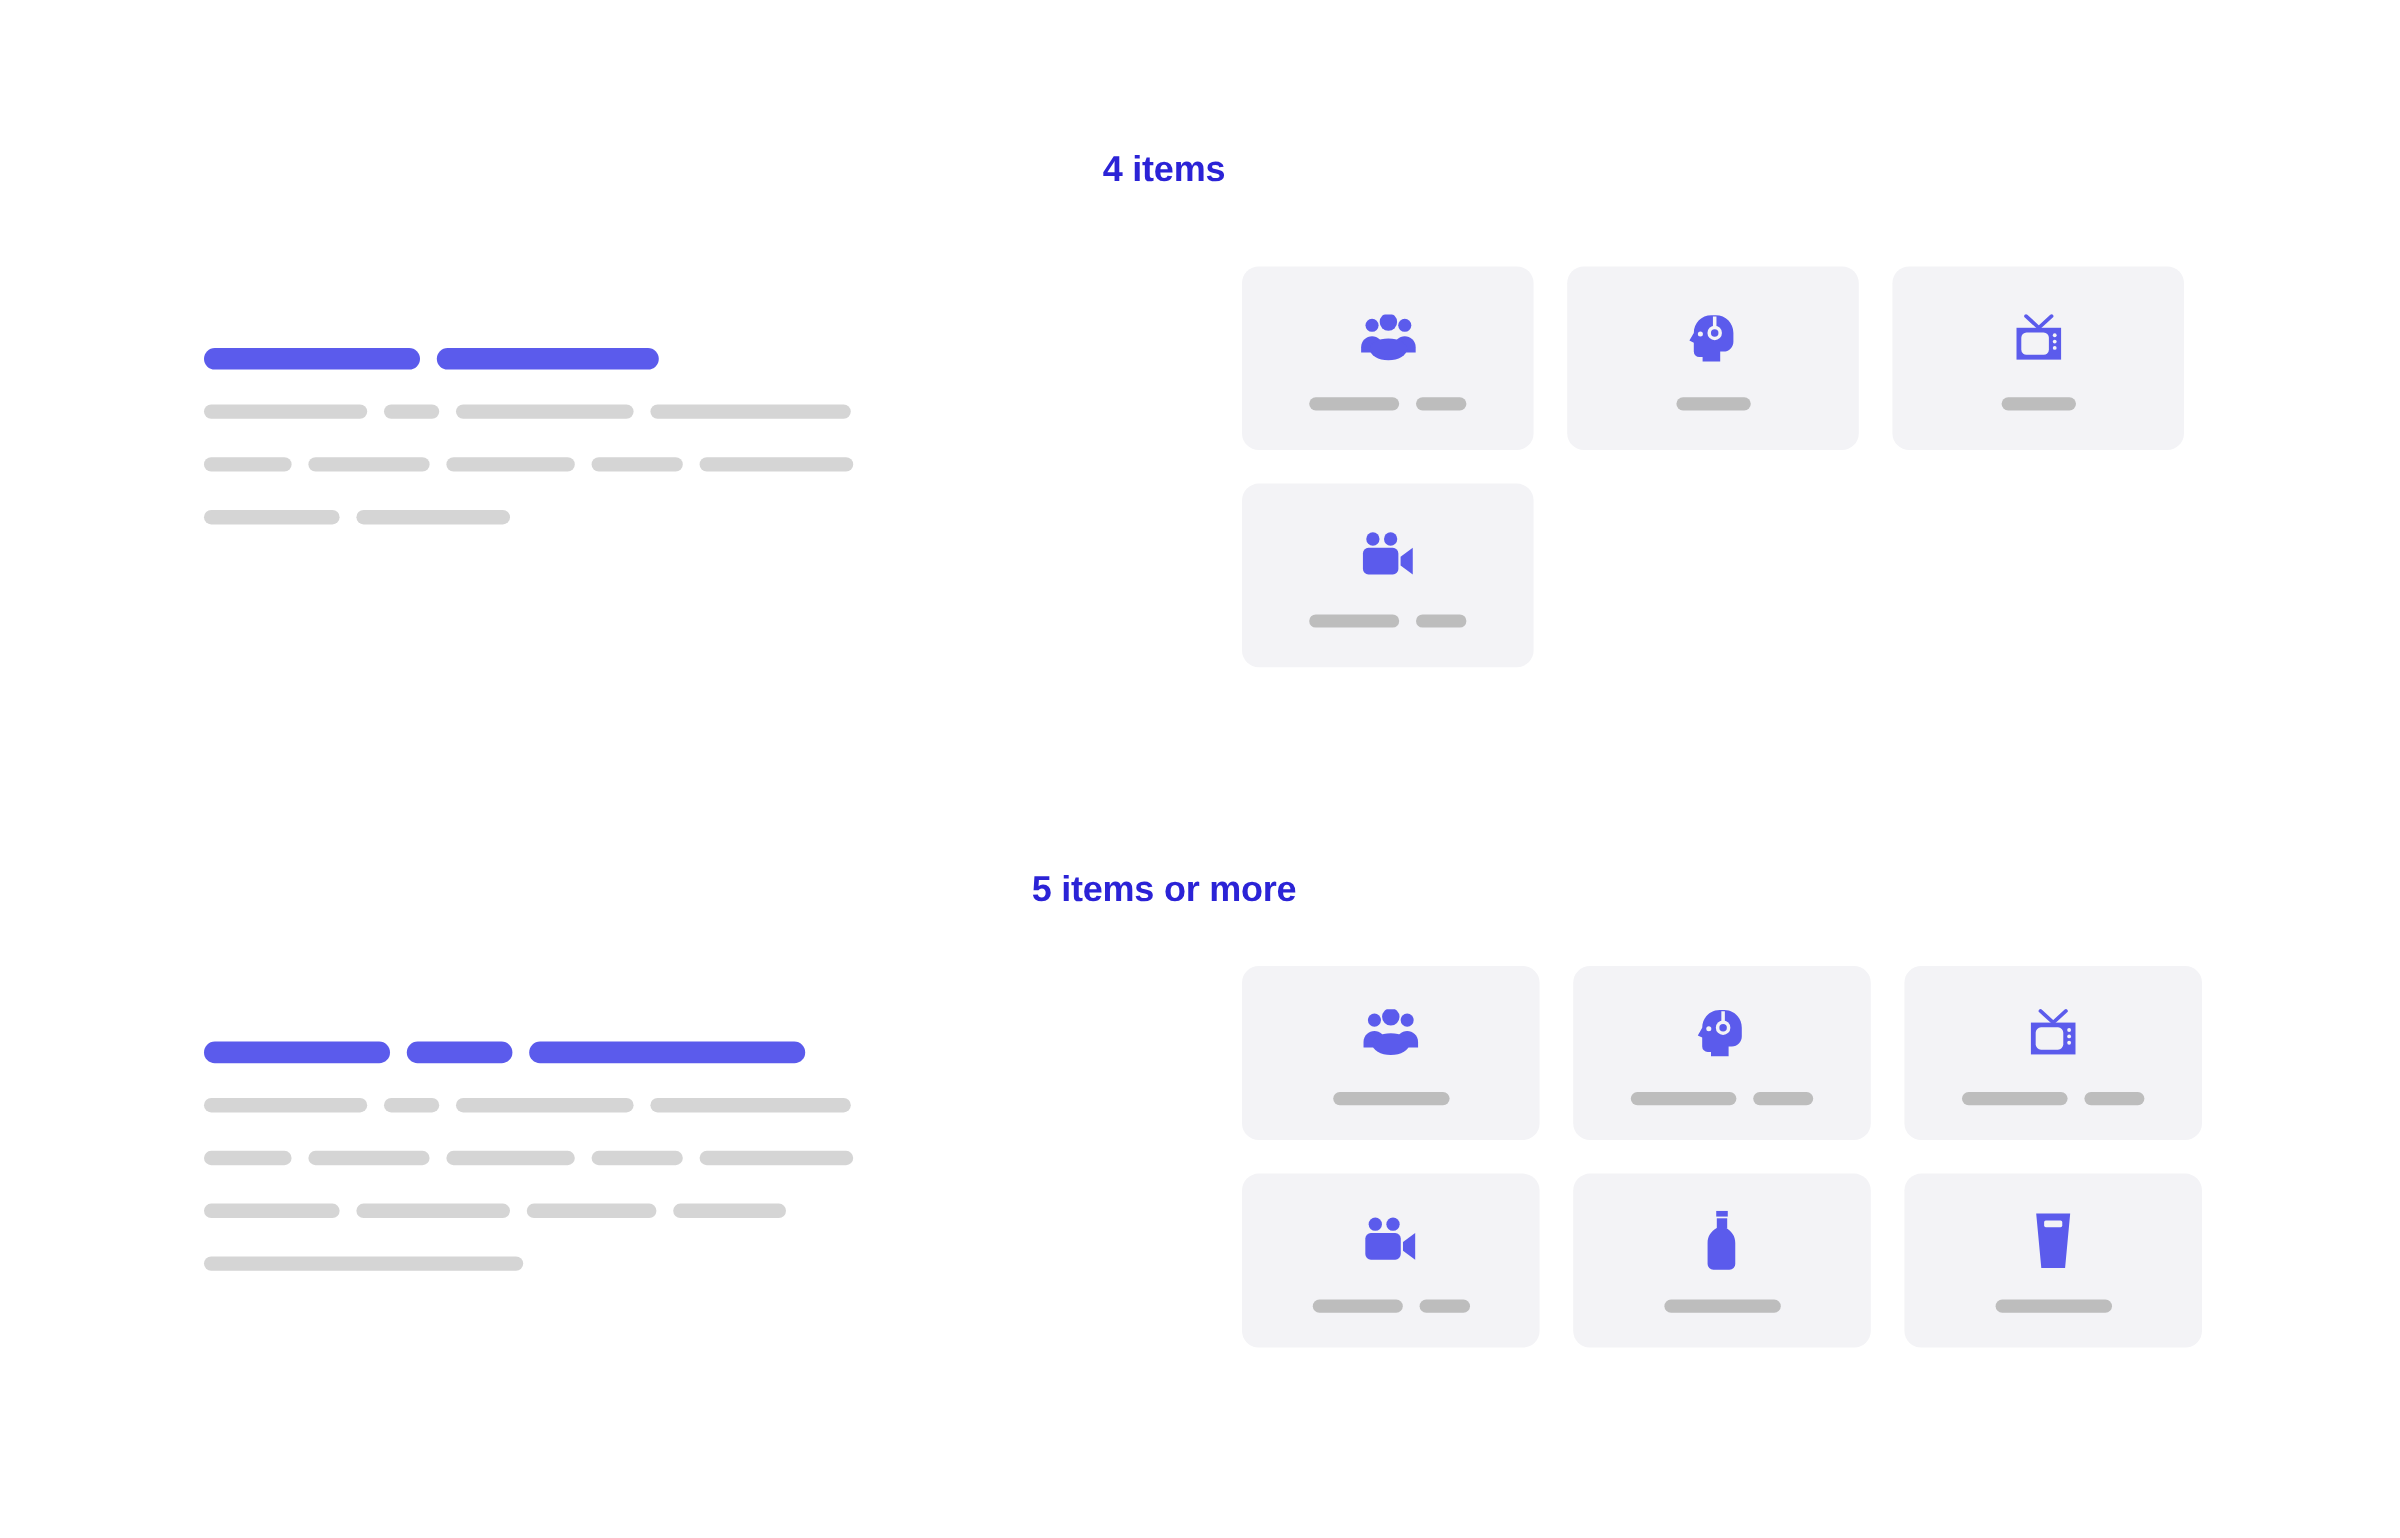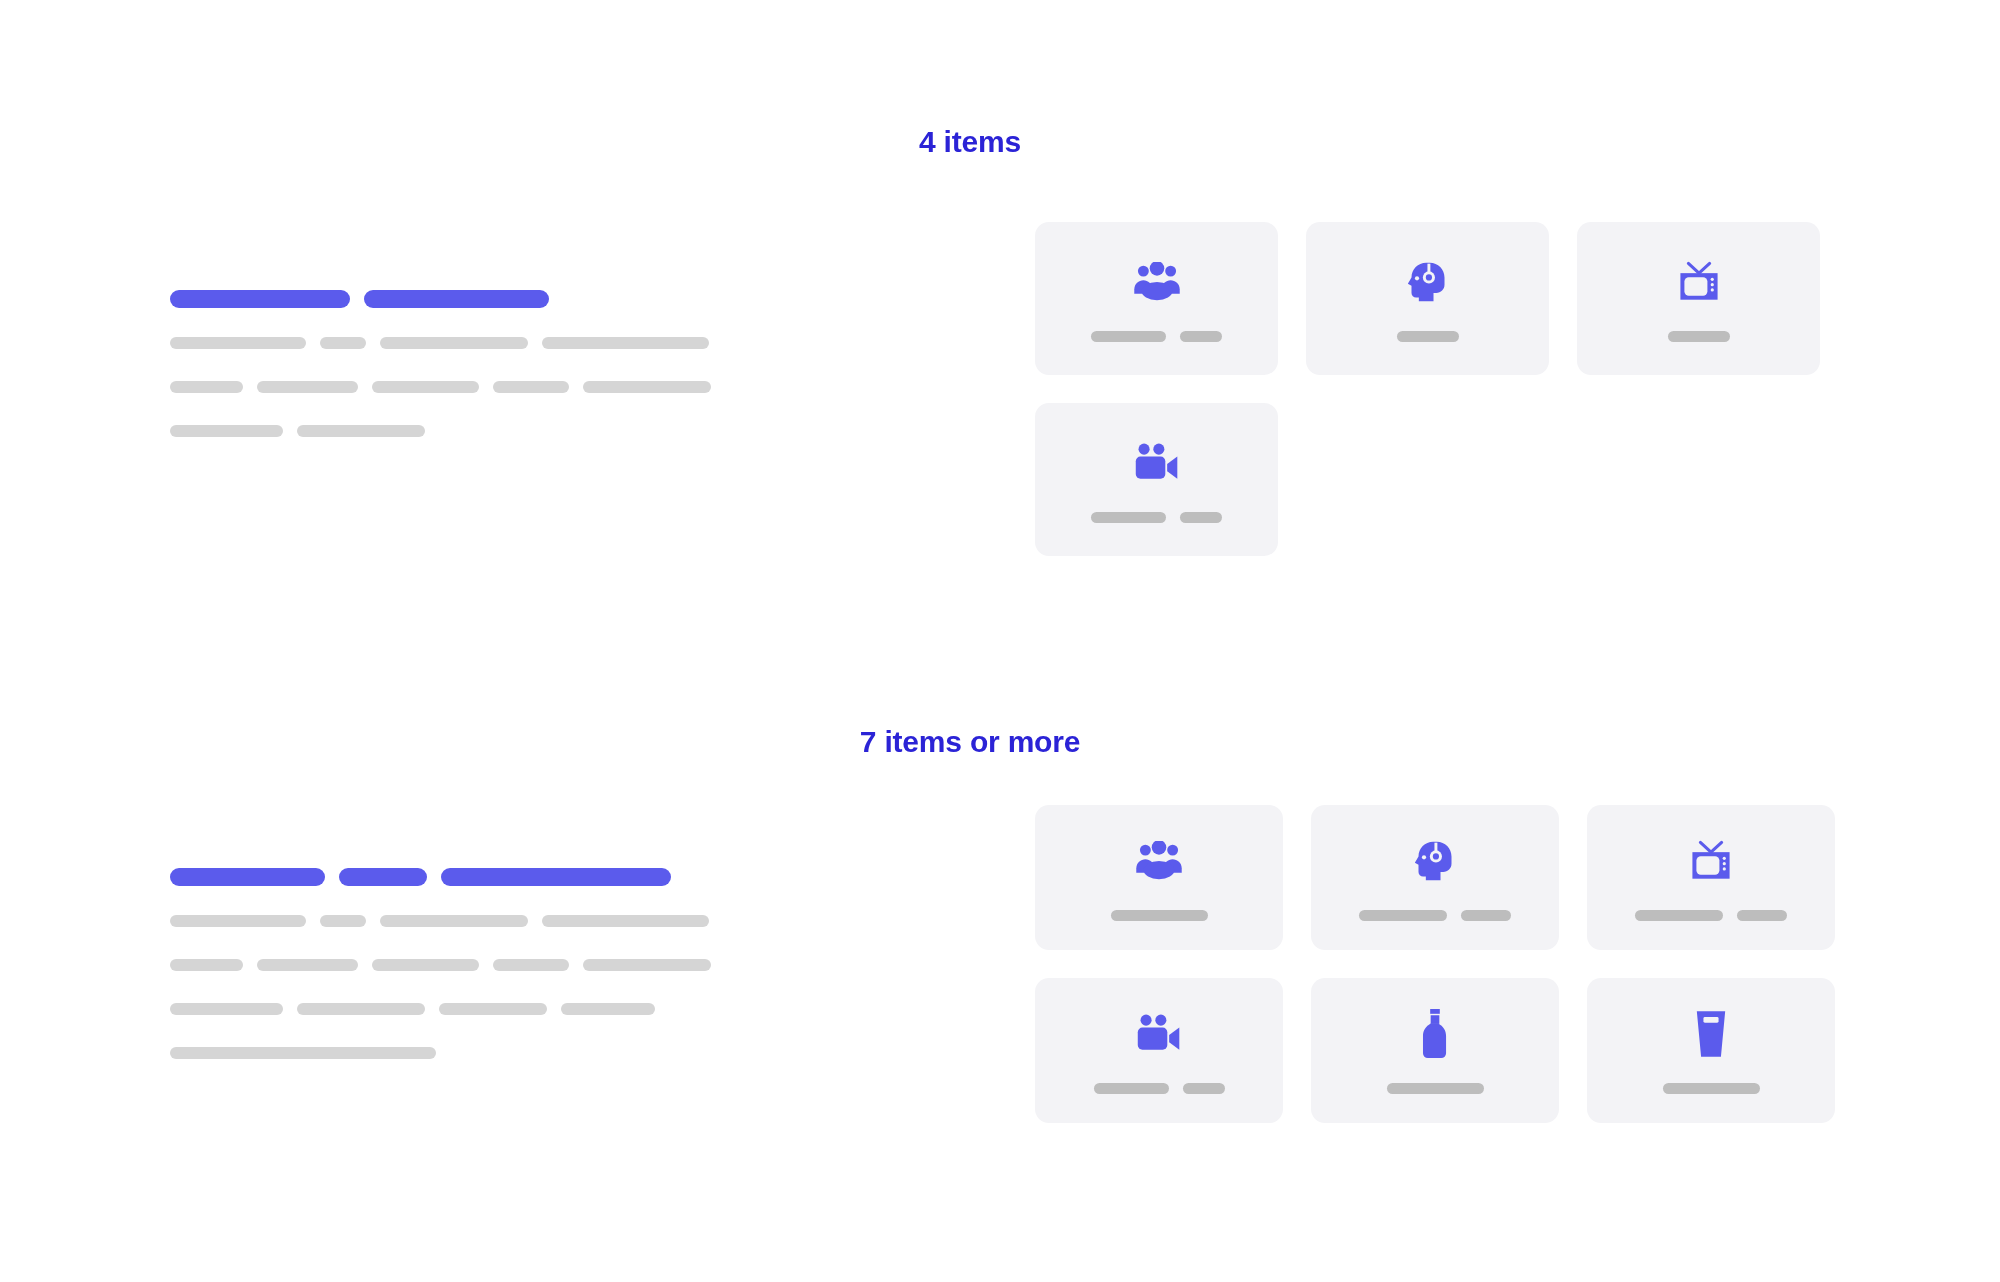--- a/index.html
+++ b/index.html
@@ -200,21 +200,21 @@
         </div>
         <div class="card-bars">
           <span class="bar" style="width: 75px;"></span>
           <span class="bar" style="width: 42px;"></span>
         </div>
       </div>
     </div>
 
   <div class="section" id="section-five"></div>
 
-  <div class="section-title" id="title-five">7 items or more</div>
+  <div class="section-title" id="title-five">5 items or more</div>
 
   <div class="text-block" id="text-block-five">
       <div class="skeleton-row row-title">
         <span class="bar blue" style="width: 155px;"></span>
         <span class="bar blue" style="width: 88px;"></span>
         <span class="bar blue" style="width: 230px;"></span>
       </div>
       <div class="skeleton-row row-line">
         <span class="bar grey" style="width: 136px;"></span>
         <span class="bar grey" style="width: 46px;"></span>

